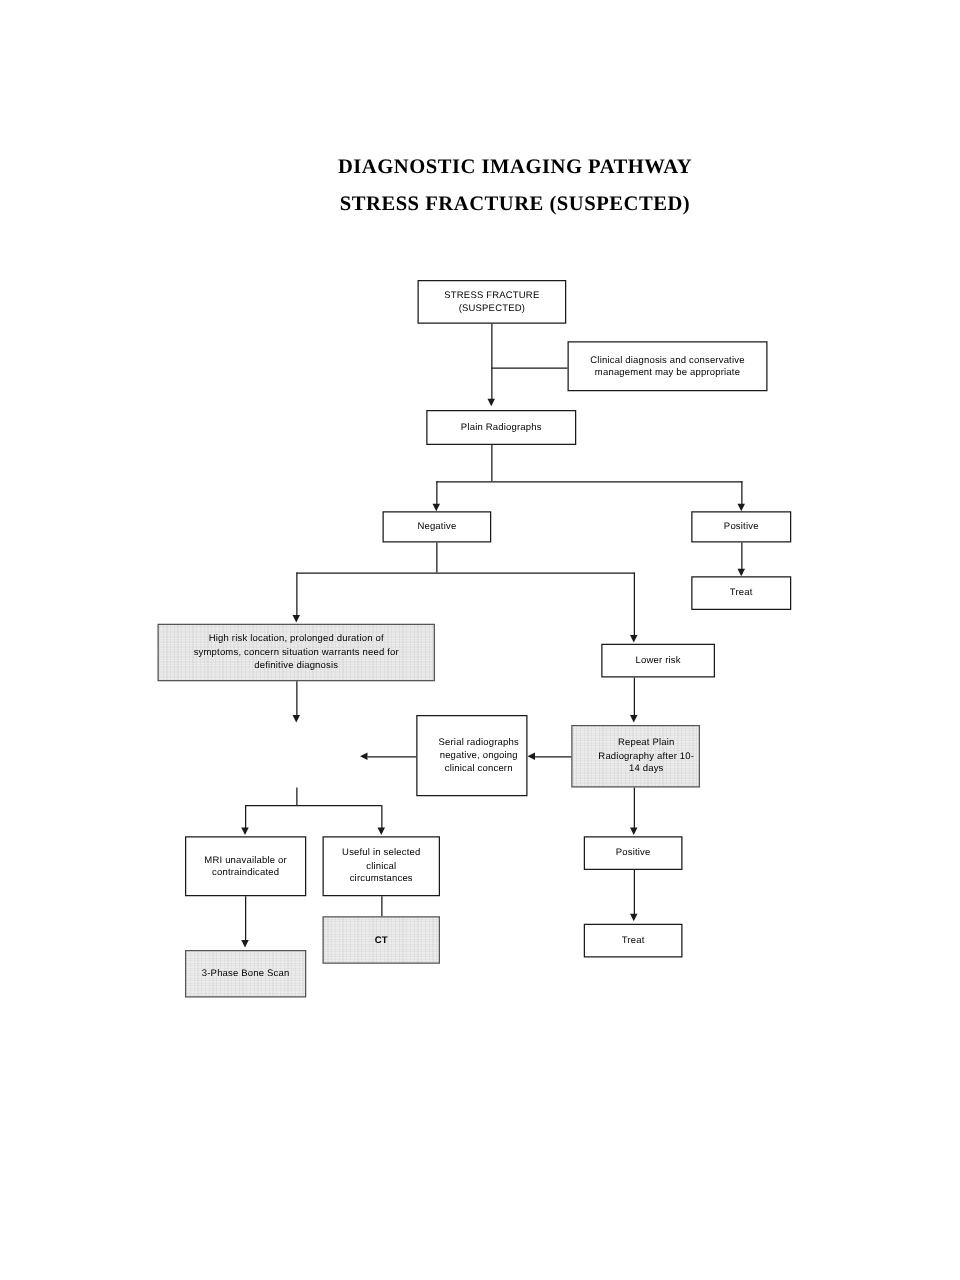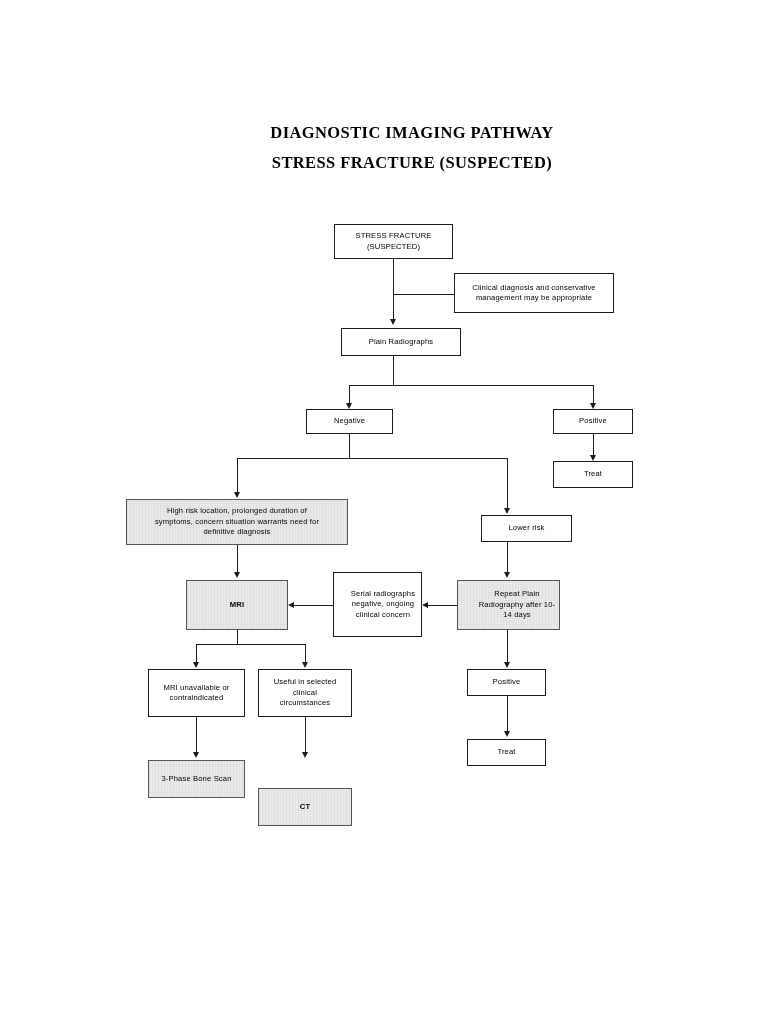--- a/index.html
+++ b/index.html
@@ -173,23 +173,20 @@
     <div class="node" style="left:462px; top:515px; width:91px; height:27px;margin-left:19px;">
       <span class="txt">Lower risk</span>
     </div>
 
     <div class="vline" style="left:237px; top:545px; height:29px;"></div>
     <div class="arrow-down" style="left:233.5px; top:572px;"></div>
 
     <div class="vline" style="left:507px; top:542px; height:32px;"></div>
     <div class="arrow-down" style="left:503.5px; top:572px;"></div>
 
-    <div class="node shade bold-label" style="left:186px; top:580px; width:102px; height:50px;">
-      <span class="txt">MRI</span>
-    </div>
 
     <div class="node" style="left:333px; top:572px; width:89px; height:65px;padding-left:14px;">
       <span class="txt">
         <span>Serial radiographs</span><br>
         <span>negative, ongoing</span><br>
         <span>clinical concern</span>
       </span>
     </div>
 
     <div class="node shade" style="left:457px; top:580px; width:103px; height:50px;padding-left:20px;">
@@ -231,21 +228,21 @@
     <div class="vline" style="left:196px; top:717px; height:38px;"></div>
     <div class="arrow-down" style="left:192.5px; top:752px;"></div>
 
     <div class="vline" style="left:305px; top:717px; height:38px;"></div>
     <div class="arrow-down" style="left:301.5px; top:752px;"></div>
 
     <div class="node shade" style="left:148px; top:760px; width:97px; height:38px;">
       <span class="txt">3-Phase Bone Scan</span>
     </div>
 
-    <div class="node shade bold-label" style="left:258px; top:788px; width:94px; height:38px;">
+    <div class="node shade bold-label" style="left:258px; top:733px; width:94px; height:38px;">
       <span class="txt">CT</span>
     </div>
 
     <div class="vline" style="left:507px; top:630px; height:34px;"></div>
     <div class="arrow-down" style="left:503.5px; top:662px;"></div>
 
     <div class="node" style="left:467px; top:669px; width:79px; height:27px;">
       <span class="txt">Positive</span>
     </div>
 

